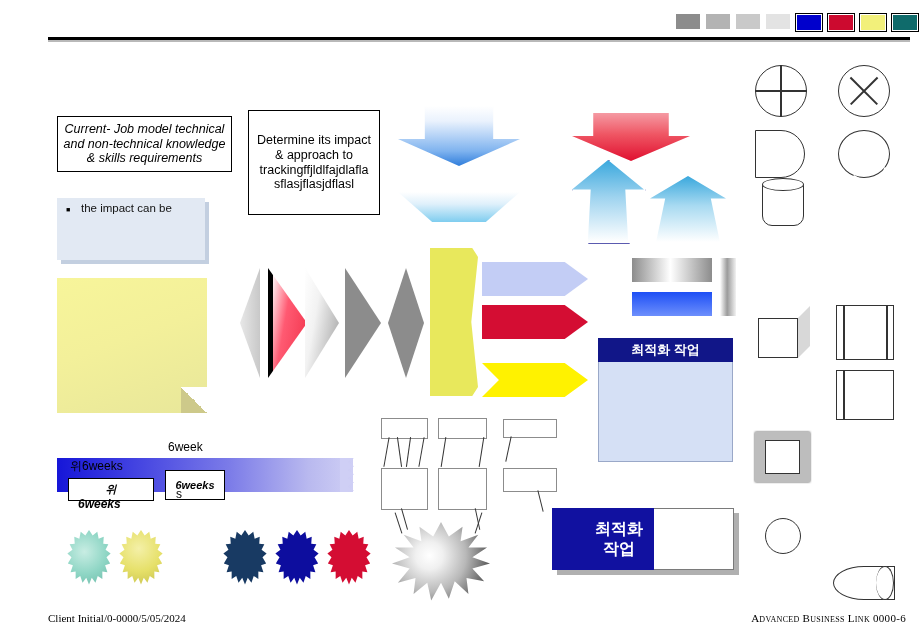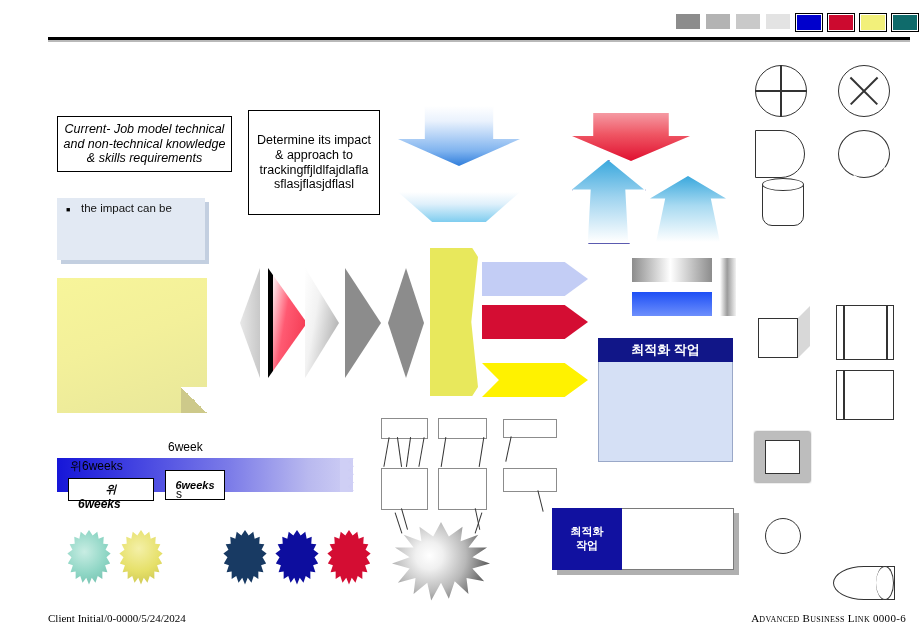--- a/index.html
+++ b/index.html
@@ -43,22 +43,22 @@
   .chevn{clip-path:polygon(0 0,78% 0,100% 50%,78% 100%,0 100%,16% 50%);}
   
   #kpanel{left:598px;top:338px;width:135px;height:145px;}
   #kpanel .hd{height:24px;background:#111688;color:#fff;font-weight:bold;
      font-size:13px;display:flex;align-items:center;justify-content:center;}
   #kpanel .bd{height:100px;background:#d5e0f5;border:1px solid #9aa8c8;
      border-top:none;box-sizing:border-box;}
   #kpanel2{left:552px;top:508px;width:182px;height:62px;display:flex;
      box-shadow:5px 5px 0 #b0b0b0;}
   #kpanel2 .lf{width:70px;background:#1111a0;color:#fff;font-weight:bold;
-     font-size:11px;display:flex;align-items:center;justify-content:center;
-     text-align:center;line-height:1.25;}
+     font-size:16px;display:flex;align-items:center;justify-content:center;
+     text-align:center;line-height:1.25;padding-left:32px;}
   #kpanel2 .rt{flex:1;background:#fff;border:1px solid #7a7a7a;border-left:none;}
   
   .burst{width:46px;height:62px;
    clip-path:polygon(50% 0%,58% 9%,68% 3%,71% 14%,82% 11%,81% 22%,92% 23%,86% 32%,97% 38%,88% 44%,96% 54%,85% 57%,90% 68%,79% 67%,79% 79%,69% 74%,64% 85%,56% 77%,50% 88%,44% 77%,36% 85%,31% 74%,21% 79%,21% 67%,10% 68%,15% 57%,4% 54%,12% 44%,3% 38%,14% 32%,8% 23%,19% 22%,18% 11%,29% 14%,32% 3%,42% 9%);}
   .shadow{filter:drop-shadow(5px 5px 0 rgba(128,128,128,.85));}
   
   .callout{border:1px solid #8c8c8c;background:#fff;position:absolute;}
   
   .ol{border:1.6px solid #333;background:#fff;box-sizing:border-box;}
   .ln{position:absolute;background:#333;}
@@ -276,14 +276,14 @@
 <div class="abs" style="left:749px;top:554px;width:16px;height:16px;background:#fff;clip-path:polygon(0 100%,100% 62%,38% 0);filter:drop-shadow(0 0 .9px #333);"></div>
 <div class="abs" style="left:801px;top:554px;width:16px;height:16px;background:#fff;clip-path:polygon(100% 100%,0 62%,62% 0);filter:drop-shadow(0 0 .9px #333);"></div>
 
 <div class="abs" style="left:830px;top:498px;width:64px;height:52px;background:#fff;
   clip-path:polygon(0 12%,32% 0,68% 14%,100% 4%,100% 86%,68% 100%,32% 86%,0 98%);
   filter:drop-shadow(0 0 1px #333) drop-shadow(0 0 1px #333);"></div>
 
 <div class="abs ol" style="left:833px;top:566px;width:62px;height:34px;border-radius:50% 0 0 50%/50% 0 0 50%;"></div>
 <div class="abs ol" style="left:876px;top:566px;width:18px;height:34px;border-radius:50%;border-left:none;"></div>
 
-<div class="ftxt" id="ftr">Client Initial/0-0000/5/24/2024</div>
+<div class="ftxt" id="ftr">Client Initial/0-0000/5/05/2024</div>
 <div class="ftxt" id="ftl">Advanced Business Link  0000-6</div>
 
 </body></html>

